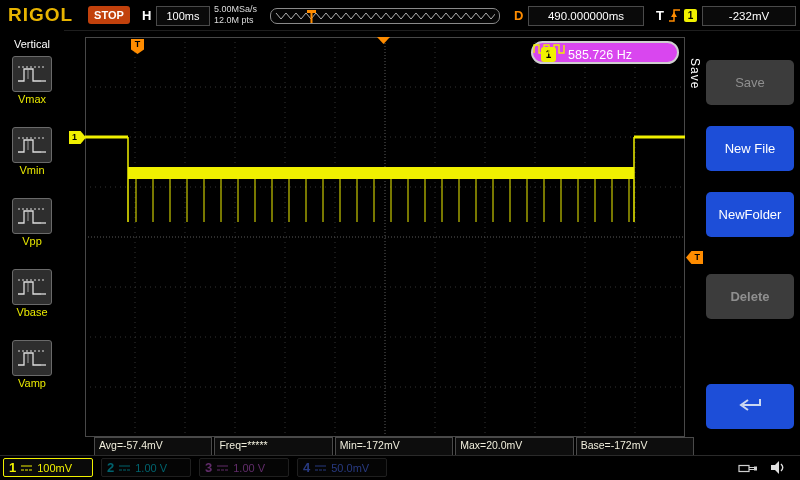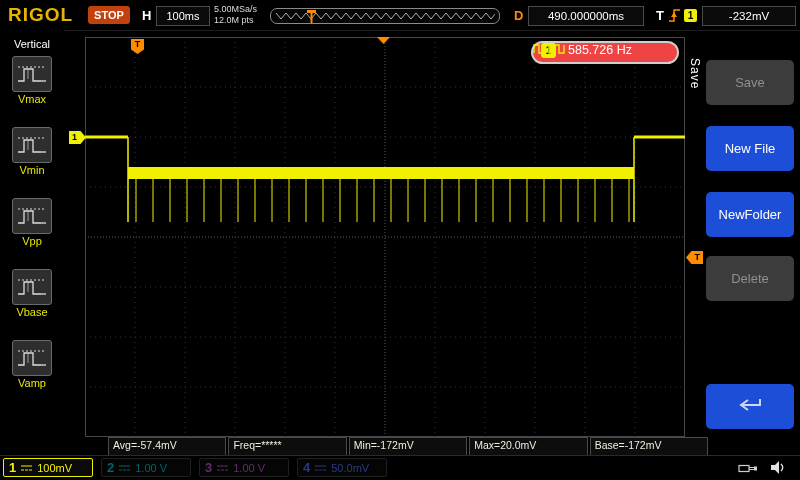--- a/index.html
+++ b/index.html
@@ -30,22 +30,22 @@
   
   .sidebar{position:absolute;left:0;top:30px;width:64px;height:425px;background:#000;}
   .sb-title{text-align:center;font-size:11px;color:#fff;padding-top:8px;}
   .v-item{position:relative;width:64px;height:65px;text-align:center;cursor:pointer;}
   .v-icon{margin:6px auto 0 auto;width:38px;height:34px;background:#2e2e2e;border:1px solid #6a6a6a;border-radius:3px;
           display:flex;align-items:center;justify-content:center;}
   .v-label{margin-top:1px;font-size:11px;color:#e8e800;}
   
   .graticule{position:absolute;left:85px;top:37px;width:600px;height:400px;background:#000;}
   .graticule svg{position:absolute;left:0;top:0;}
-  .freq{position:absolute;left:446px;top:4px;width:148px;height:23px;background:#ef4444;border:2px solid #cfcfcf;
-        border-radius:12px;display:flex;align-items:flex-start;gap:6px;padding-left:8px;box-sizing:border-box;z-index:5;}
+  .freq{position:absolute;left:446px;top:4px;width:148px;height:23px;background:#d946ef;border:2px solid #cfcfcf;
+        border-radius:12px;display:flex;align-items:flex-end;gap:6px;padding-left:8px;box-sizing:border-box;z-index:5;}
   .fbadge{width:15px;height:15px;background:#f0f000;border-radius:3px;color:#000;font-size:10px;font-weight:bold;
           display:flex;align-items:center;justify-content:center;}
   .fval{color:#fff;font-size:12.5px;}
   .trig-flag{position:absolute;left:46px;top:2px;width:13px;height:15px;background:#ff8c00;color:#000;
              font-size:9px;font-weight:bold;text-align:center;line-height:11px;
              clip-path:polygon(0 0,100% 0,100% 70%,50% 100%,0 70%);z-index:4;}
   .trig-pos{position:absolute;left:292px;top:0;width:13px;height:7px;background:#ff8c00;
             clip-path:polygon(0 0,100% 0,50% 100%);z-index:4;}
   
   .gnd-marker{position:absolute;left:69px;top:131px;width:17px;height:13px;background:#f0f000;color:#000;
@@ -53,21 +53,21 @@
               clip-path:polygon(0 0,68% 0,100% 50%,68% 100%,0 100%);z-index:6;}
   .tlevel-marker{position:absolute;left:686px;top:251px;width:17px;height:13px;background:#ff8c00;color:#000;
               font-size:9px;font-weight:bold;text-align:right;padding-right:3px;line-height:13px;box-sizing:border-box;
               clip-path:polygon(100% 0,32% 0,0 50%,32% 100%,100% 100%);z-index:6;}
   
   .save-tab{position:absolute;left:688px;top:58px;writing-mode:vertical-rl;font-size:12px;color:#fff;letter-spacing:1px;}
   .menu-btn{position:absolute;left:706px;width:88px;height:45px;background:#1d4ed8;border-radius:5px;
             color:#fff;font-size:13px;display:flex;align-items:center;justify-content:center;cursor:pointer;}
   .menu-btn.disabled{background:#3c3c3c;color:#8f8f8f;}
   
-  .measure-bar{position:absolute;left:99px;top:437px;width:600px;height:32px;display:flex;gap:2px;padding-left:9px;}
+  .measure-bar{position:absolute;left:85px;top:437px;width:600px;height:32px;display:flex;gap:2px;padding-left:9px;}
   .m-box{flex:1;border:1px solid #4a4a4a;background:#0d0d0d;font-size:10.5px;line-height:14px;
          color:#f0eedc;padding-left:4px;white-space:nowrap;overflow:hidden;}
   
   .channel-bar{position:absolute;left:0;top:455px;width:800px;height:25px;background:#000;border-top:1px solid #2a2a2a;}
   .ch-box{position:absolute;top:2px;width:90px;height:19px;border:1px solid #3a3a3a;border-radius:2px;background:#0a0a0a;
           display:flex;align-items:center;gap:5px;padding:0 5px;box-sizing:border-box;cursor:pointer;}
   .ch-num{font-size:13px;font-weight:bold;}
   .ch-scale{font-size:11px;}
   .status-icon{position:absolute;top:5px;}
 </style>
@@ -243,21 +243,21 @@
   </div>
 
   <div class="gnd-marker">1</div>
   <div class="tlevel-marker">T</div>
 
   <div class="save-tab">Save</div>
   <div id="menu-list">
       <div class="menu-btn disabled" style="top: 60px;">Save</div>
       <div class="menu-btn" style="top: 126px;">New File</div>
       <div class="menu-btn" style="top: 192px;">NewFolder</div>
-      <div class="menu-btn disabled" style="top: 256px;">Delete</div>
+      <div class="menu-btn disabled" style="top: 274px; font-weight: bold;">Delete</div>
       <div class="menu-btn" style="top: 384px;">
         <span><svg width="30" height="18" viewBox="0 0 30 18">
             <path d="M25 3 v6 H8" fill="none" stroke="#ccd8f0" stroke-width="2"></path>
             <path d="M13 4 L6 9 L13 14" fill="none" stroke="#ccd8f0" stroke-width="2"></path>
           </svg></span>
       </div>
     </div>
 
   <div class="measure-bar" id="measure-list">
       <div class="m-box">Avg=-57.4mV</div>

